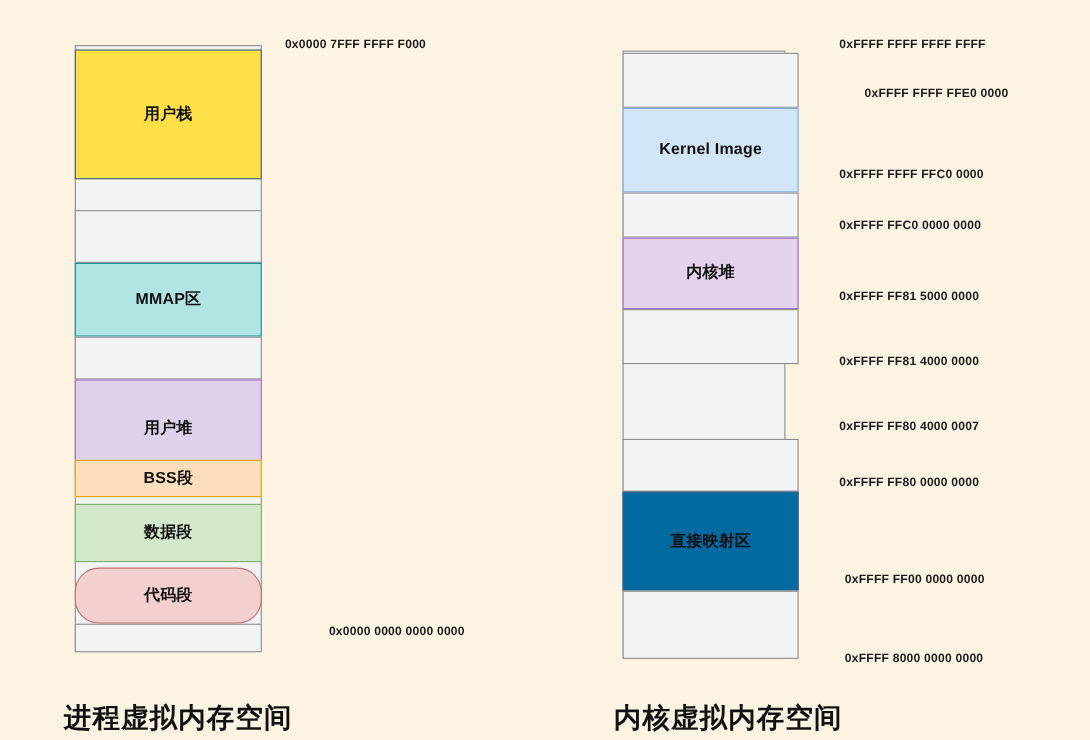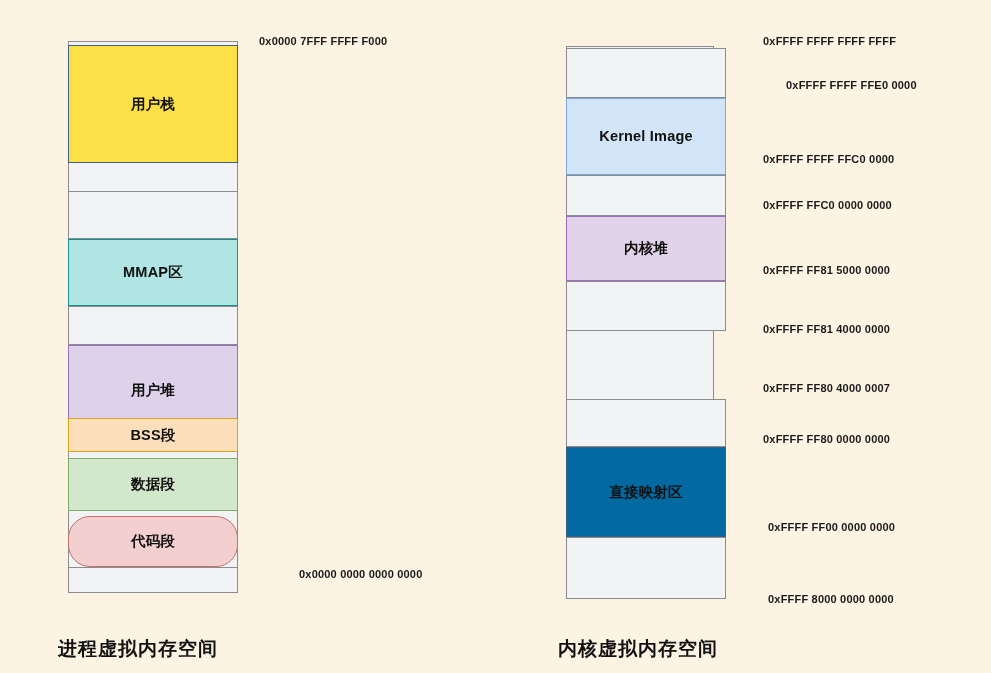--- a/index.html
+++ b/index.html
@@ -72,21 +72,21 @@
     font-size: 11px;
     font-weight: bold;
     color: #1a1a1a;
     white-space: nowrap;
     letter-spacing: 0.2px;
   }
 
   
   .caption {
     position: absolute;
-    font-size: 19px;
+    font-size: 25px;
     font-weight: bold;
     color: #111;
     white-space: nowrap;
     letter-spacing: 1px;
   }
   #caption-process { left: 58px; top: 636px; }
   #caption-kernel  { left: 558px; top: 636px; text-align: center; }
 </style>
 </head>
 <body>

